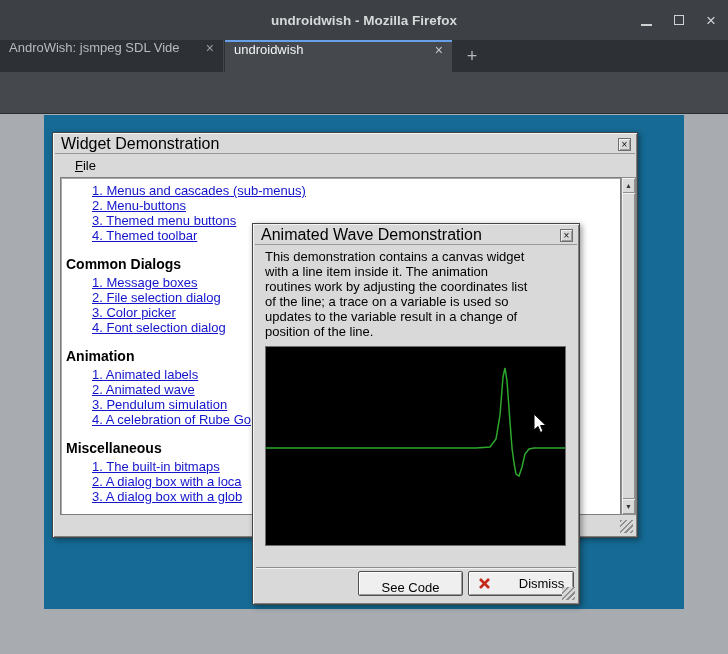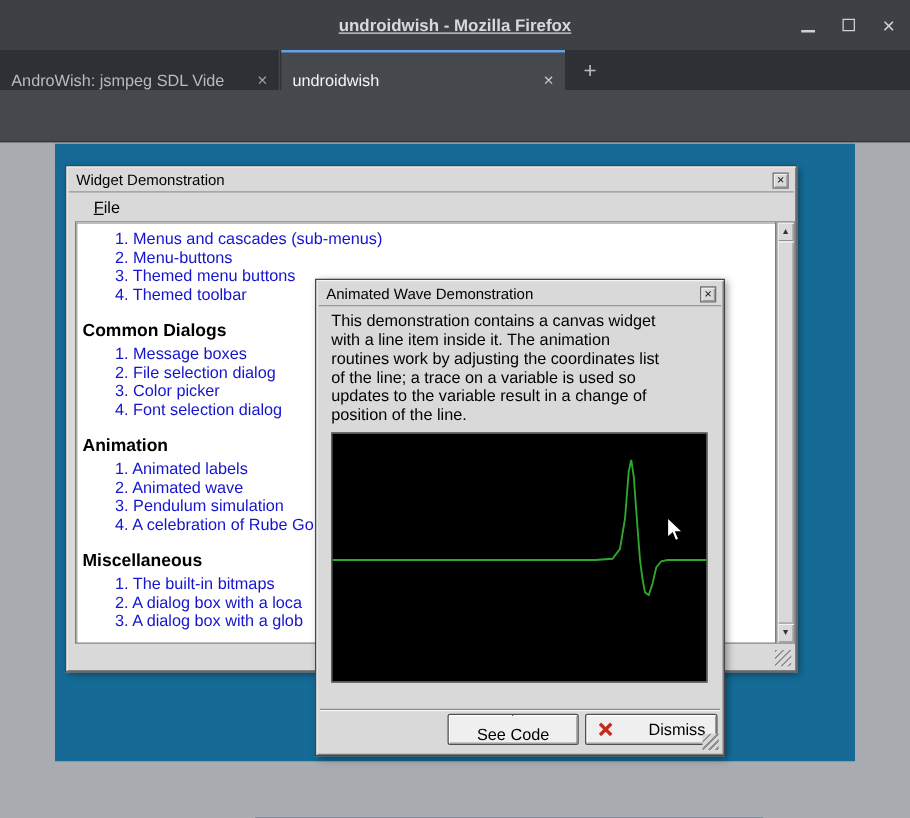--- a/index.html
+++ b/index.html
@@ -7,28 +7,28 @@
   .screen {
     position:relative; width:728px; height:654px; overflow:hidden;
     font-family:"Liberation Sans", sans-serif; background:#a8acb0;
   }
 
   
   .fx-titlebar {
     position:absolute; left:0; top:0; width:728px; height:40px;
     background:#3d4145; display:flex; align-items:center; justify-content:center;
   }
-  .fx-title { color:#d6d8d9; font-size:13.5px; font-weight:600;text-decoration:underline; }
+  .fx-title { color:#d6d8d9; font-size:13.5px; font-weight:600; }
   .win-controls { position:absolute; right:12px; top:0; height:40px; display:flex; align-items:center; gap:22px; }
   .wc-min { width:11px; height:11px; border-bottom:2px solid #cfd1d3; cursor:default; }
   .wc-max { width:10px; height:10px; border:1.5px solid #cfd1d3; }
   .wc-close { color:#cfd1d3; font-size:17px; line-height:17px; }
 
   .fx-tabbar { position:absolute; left:0; top:40px; width:728px; height:32px; background:#2d3135; }
-  .tab { position:absolute; top:0; height:32px; display:flex; align-items:flex-end; padding:0 9px; }
+  .tab { position:absolute; top:0; height:32px; display:flex; align-items:flex-start; padding:0 9px; }
   .tab-label { flex:1; font-size:13px; white-space:nowrap; overflow:hidden; }
   .tab-close { font-size:14px; margin-left:8px; }
   .tab1 { left:0; width:224px; border-right:1px solid #44484c; color:#b8bbbe; }
   .tab1 .tab-close { color:#9da0a3; }
   .tab2 { left:225px; width:227px; background:#45494e; border-top:2px solid #66a0e8; color:#f3f4f5; }
   .tab2 .tab-close { color:#c6c8ca; }
   .newtab { position:absolute; left:456px; top:0; width:32px; height:32px; color:#b8bbbe;
     font-size:18px; display:flex; align-items:center; justify-content:center; }
 
   .fx-navbar { position:absolute; left:0; top:72px; width:728px; height:42px;
@@ -55,34 +55,34 @@
 
   
   .fx-content { position:absolute; left:0; top:114px; width:728px; height:540px; background:#a8acb0; }
   .sdl { position:absolute; left:44px; top:1px; width:640px; height:494px; background:#156b96; }
 
   
   .tkwin { position:absolute; background:#d9d9d9; border:1px solid #454545;
     box-shadow: inset 1px 1px 0 #f4f4f4, inset -1px -1px 0 #7e7e7e, 2px 2px 6px rgba(0,0,0,.4); }
   .tk-titlebar { position:absolute; left:2px; right:2px; top:2px; height:19px;
     border-bottom:1px solid #979797; display:flex; align-items:center; padding-left:6px; }
-  .tk-title { font-size:12px; color:#000; }
+  .tk-title { font-size:16px; color:#000; }
   .tk-close { position:absolute; right:4px; top:3px; width:13px; height:13px; background:#d9d9d9;
     border:1px solid #6f6f6f; box-shadow:inset 1px 1px 0 #f2f2f2, inset -1px -1px 0 #9b9b9b;
     font-size:10px; line-height:10px; display:flex; align-items:center; justify-content:center; color:#111; }
 
   .widget { left:8px; top:17px; width:586px; height:406px; z-index:2; }
   .tk-menubar { position:absolute; left:2px; right:2px; top:22px; height:21px; display:flex; align-items:center; }
   .tk-menu-item { display:inline-block; font-size:13px; color:#000; padding:0 20px; }
   .tk-menu-item::first-letter { text-decoration:underline; }
 
   .tk-textarea { position:absolute; left:7px; top:44px; width:561px; height:338px; background:#fff;
     border:1px solid #7e7e7e; box-shadow:inset 1px 1px 0 #a9a9a9; overflow:hidden; padding-top:5px; }
   .demo-link { display:block; width:max-content; margin-left:31px; height:15px; line-height:15px;
-    font-size:13px; color:#1414cc; cursor:pointer; white-space:nowrap; }
+    font-size:13px; color:#1414cc; text-decoration:underline; cursor:pointer; white-space:nowrap; }
   .demo-heading { margin:12px 0 2px 5px; height:18px; line-height:18px; font-size:14px; font-weight:bold; color:#000; }
 
   .tk-scrollbar { position:absolute; left:568px; top:44px; width:15px; height:338px; background:#bdbdbd;
     border:1px solid #8d8d8d; }
   .sb-btn { position:absolute; left:0; width:13px; height:15px; background:#d9d9d9;
     box-shadow:inset 1px 1px 0 #f2f2f2, inset -1px -1px 0 #8f8f8f;
     display:flex; align-items:center; justify-content:center; font-size:7px; color:#333; }
   .sb-btn.up { top:0; }
   .sb-btn.down { bottom:0; }
   .sb-thumb { position:absolute; left:0; top:15px; width:13px; height:306px; background:#d9d9d9;

